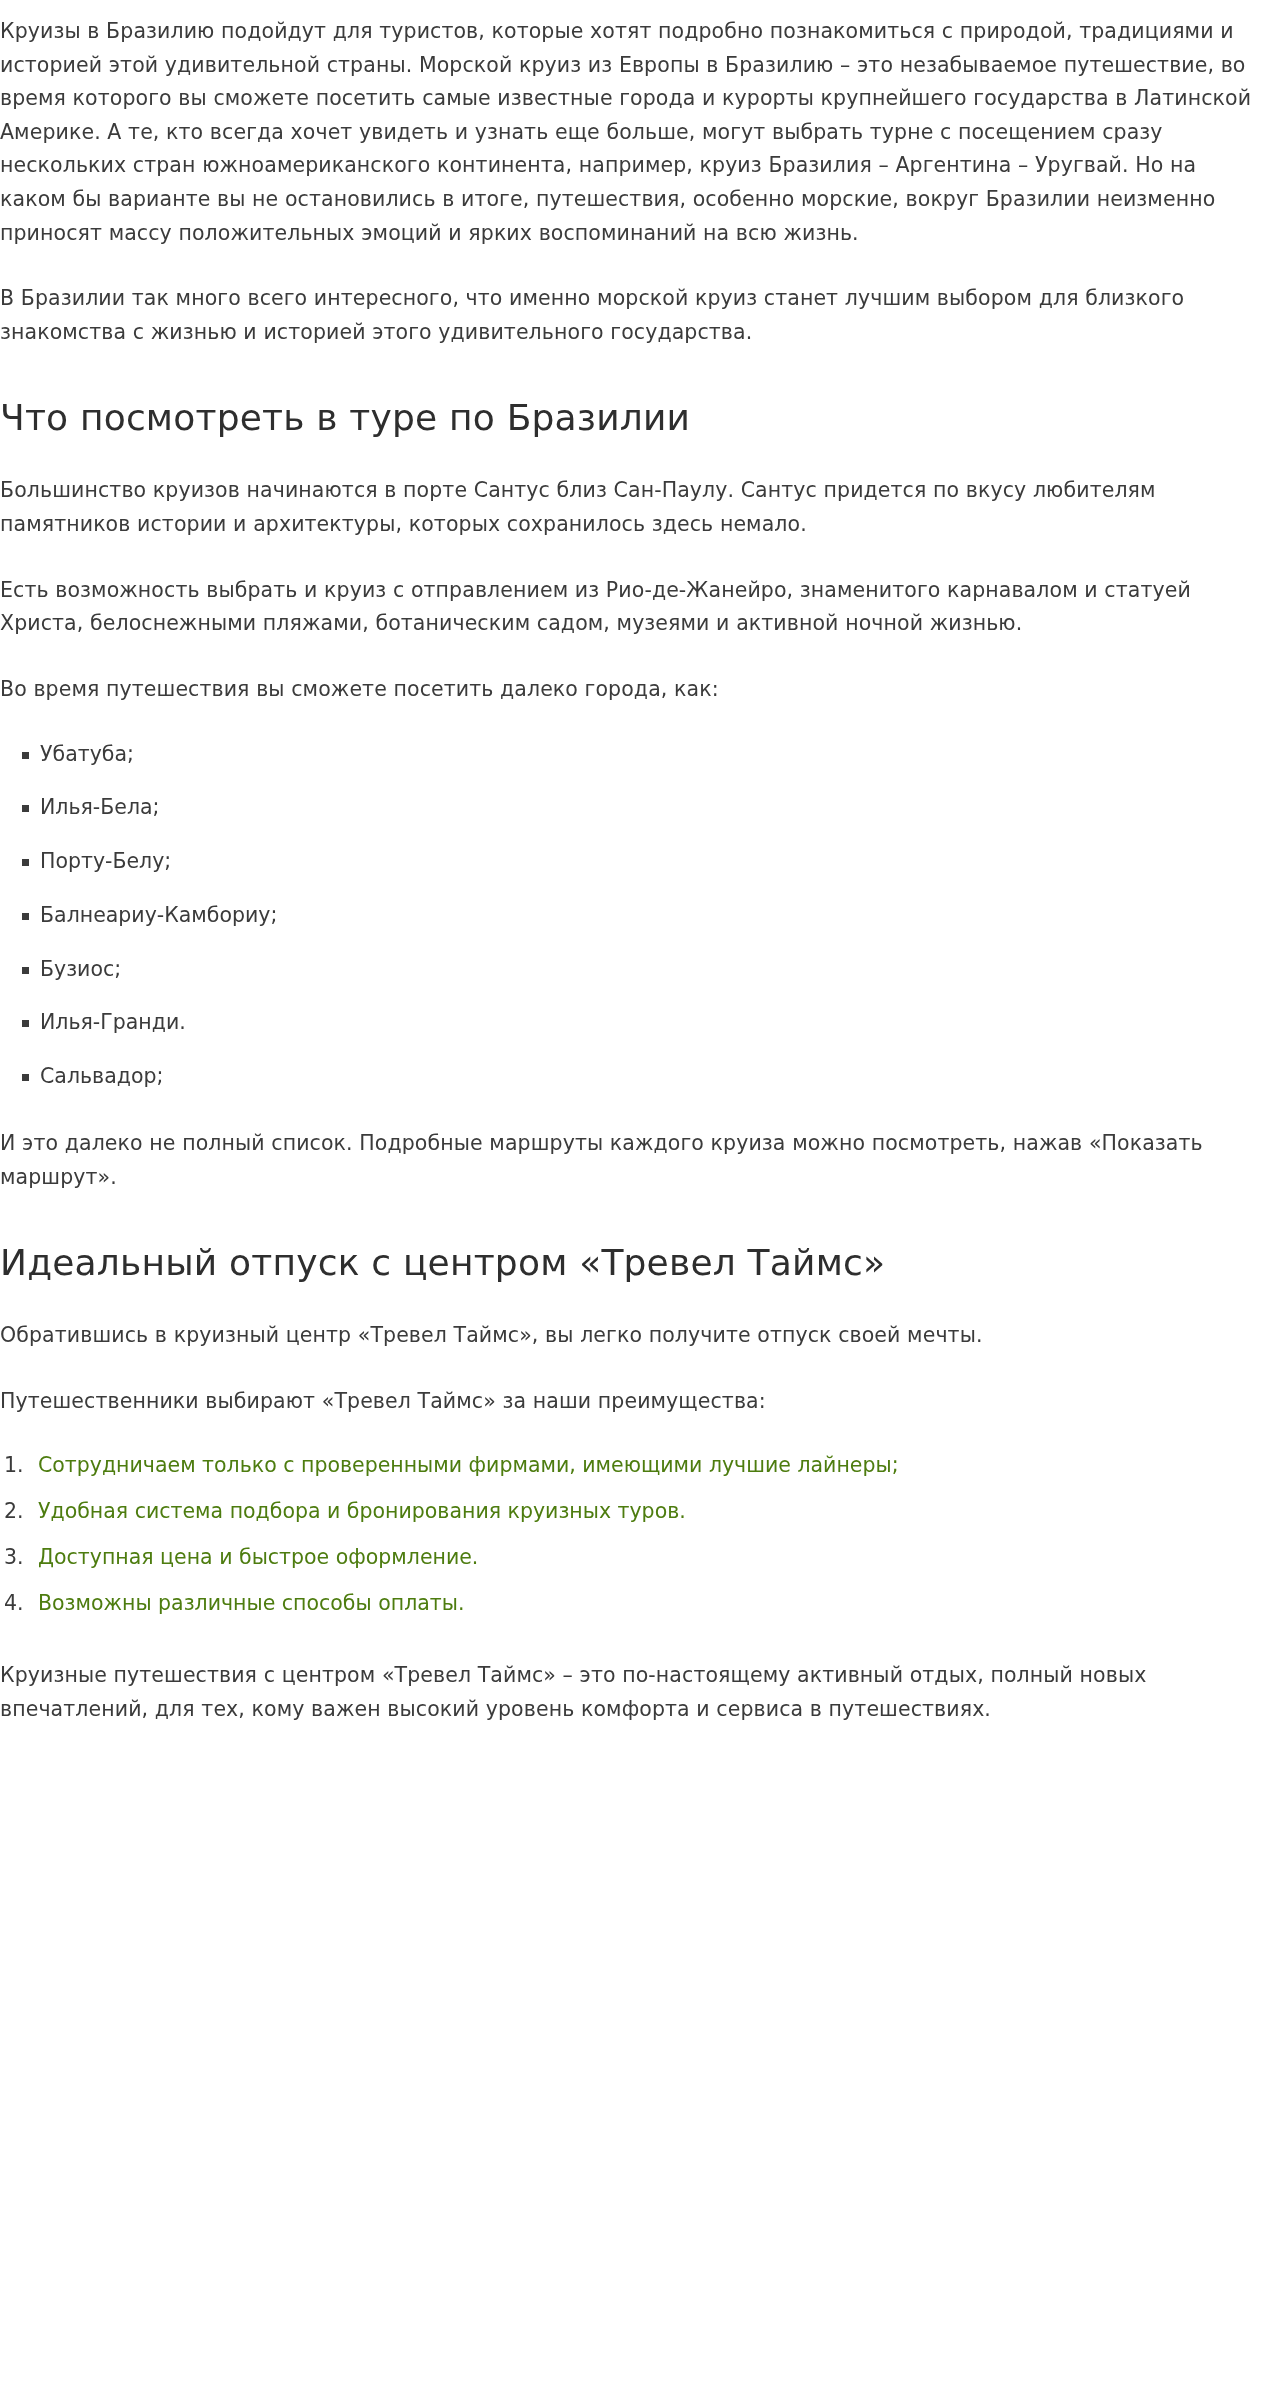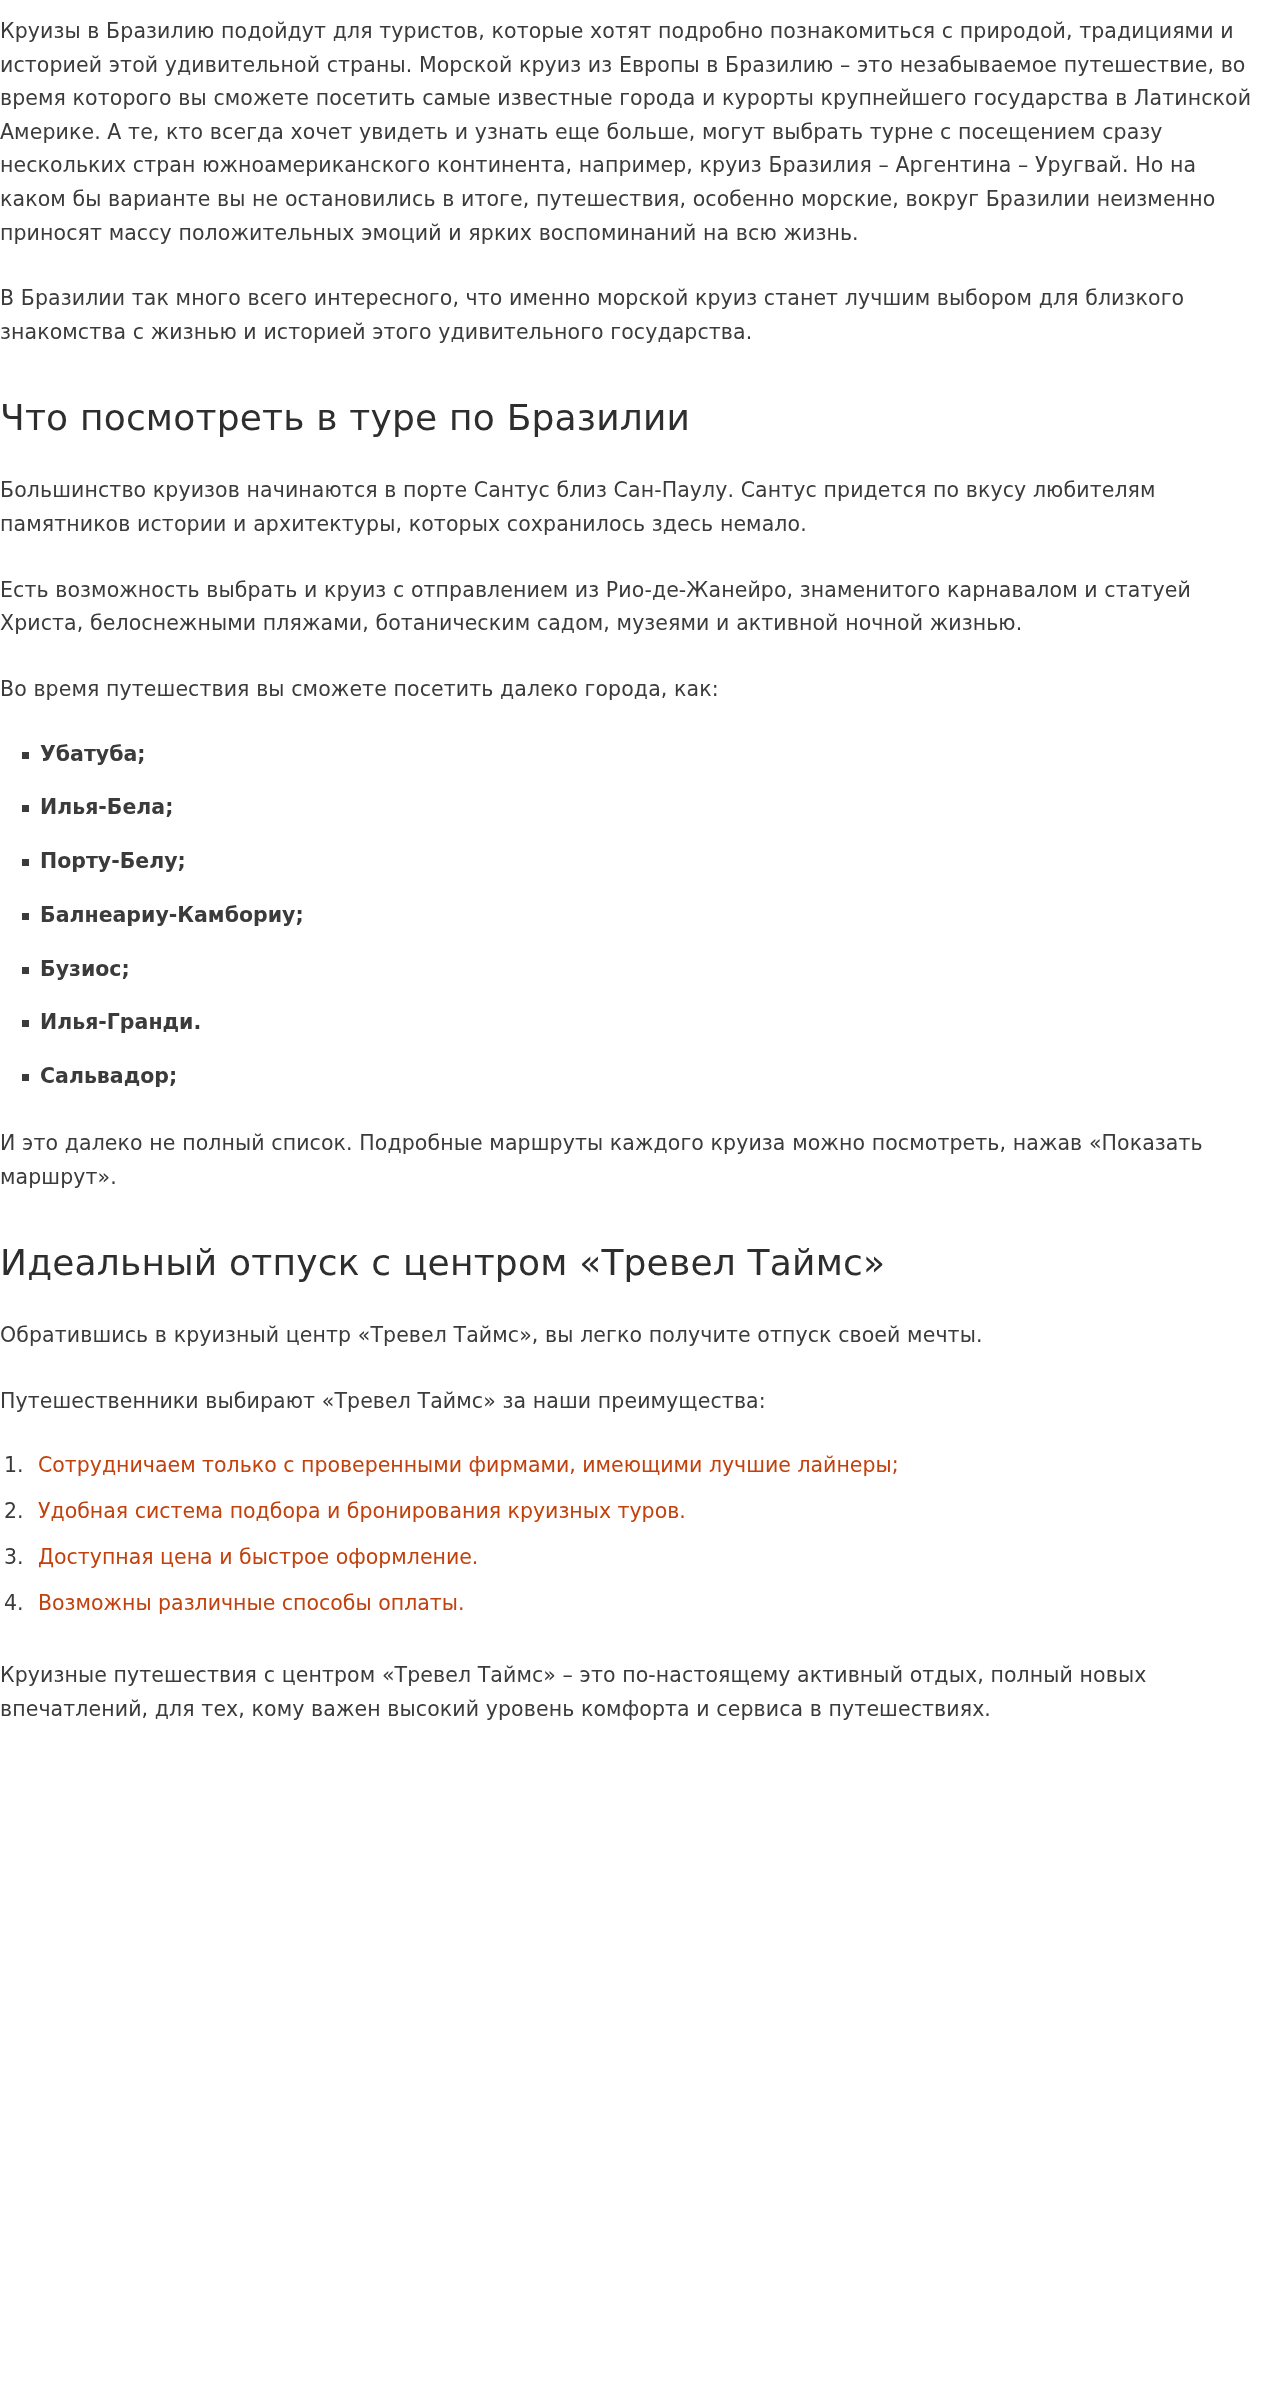--- a/index.html
+++ b/index.html
@@ -35,21 +35,20 @@
     font-size: 36px;
     font-weight: 400;
     line-height: 1.25;
     color: #2e2e2e;
     letter-spacing: 0.2px;
   }
   ul.bullet-list {
     margin: 0 0 34px 0;
     padding: 0 0 0 22px;
     list-style: none;
-    font-weight: bold;
   }
   ul.bullet-list li {
     position: relative;
     font-size: 20.5px;
     line-height: 1.55;
     color: #3b3b3b;
     margin: 0 0 22px 0;
     padding-left: 18px;
   }
   ul.bullet-list li:before {
@@ -62,21 +61,21 @@
     background: #3b3b3b;
   }
   ol.num-list {
     margin: 0 0 40px 0;
     padding: 0 0 0 30px;
     list-style: decimal;
   }
   ol.num-list li {
     font-size: 20.5px;
     line-height: 1.55;
-    color: #c2410c;
+    color: #4d7c0f;
     margin: 0 0 14px 0;
     padding-left: 8px;
   }
   ol.num-list li::marker {
     color: #3b3b3b;
   }
 </style>
 </head>
 <body>
 

